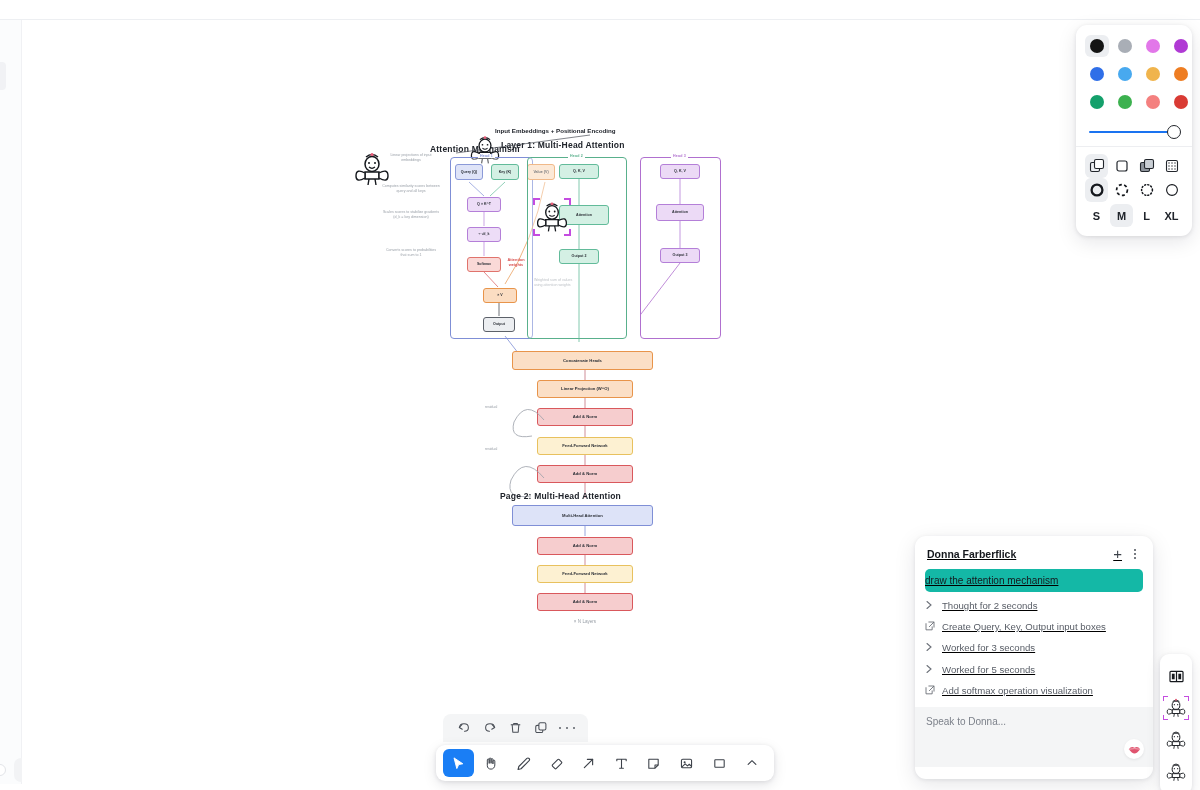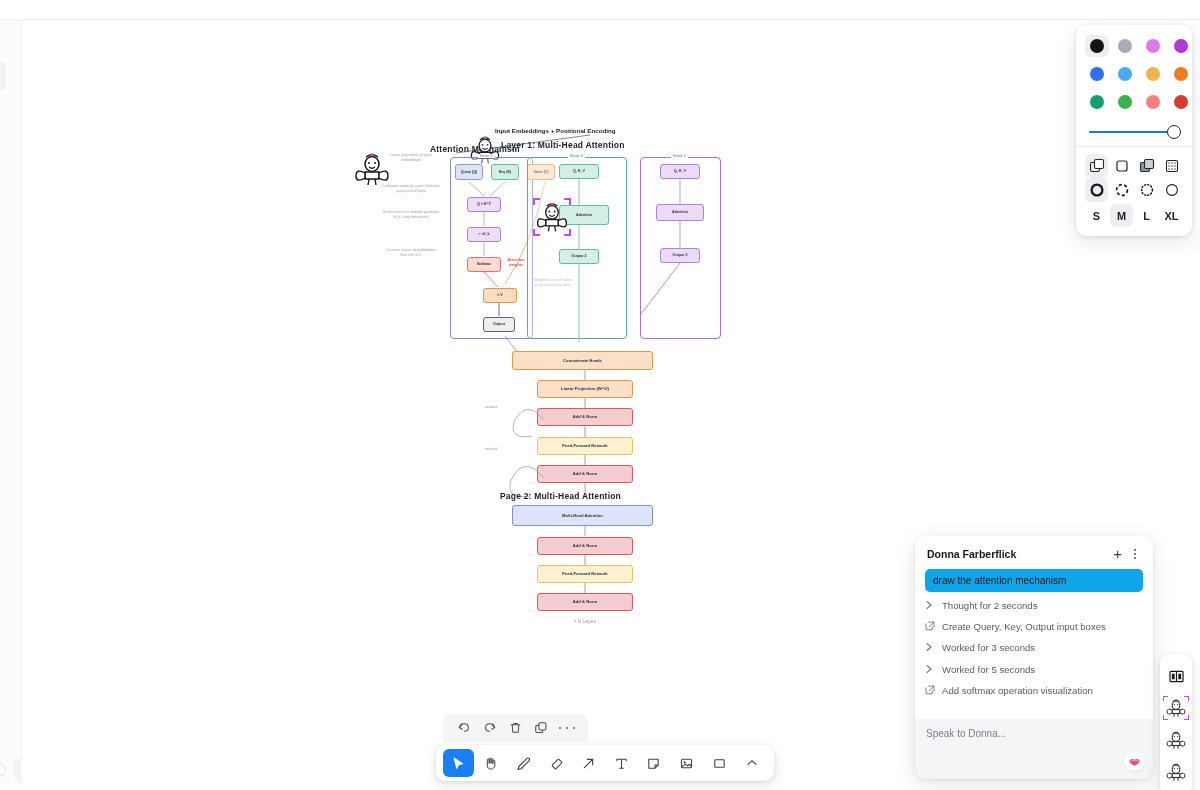--- a/index.html
+++ b/index.html
@@ -89,34 +89,34 @@
   .size-row { display:grid; grid-template-columns:repeat(4,1fr); gap:2px; margin-top:2px; }
   .sz-cell { display:flex; align-items:center; justify-content:center; height:23px; border-radius:6px;
              font-size:11px; font-weight:bold; color:#20242b; cursor:pointer; }
   .sz-cell.sel { background:#eceef1; }
 
   
   .chat {
     position:absolute; left:915px; top:536px; width:238px; height:243px;
     background:#fff; border-radius:11px;
     box-shadow:0 1px 4px rgba(16,22,40,.09), 0 6px 22px rgba(16,22,40,.10);
-    z-index:25; overflow:hidden;
+    z-index:25; overflow:hidden;text-decoration:underline;
   }
   .chat-head { display:flex; align-items:center; padding:11px 12px 7px; }
   .chat-title { font-size:10.5px; font-weight:bold; color:#14171c; flex:1; }
   .chat-plus { font-size:15px; color:#3c4149; line-height:10px; cursor:pointer; padding:0 7px; }
   .chat-kebab { width:12px; cursor:pointer; }
   .chat-kebab span { display:block; width:2px; height:2px; border-radius:50%; background:#4a4f57; margin:2px auto; }
-  .user-msg { margin:1px 10px 7px; background:#0ea5e9; border-radius:5px;
-              font-size:10px; color:#16191e; padding:6px 8px; }
+  .user-msg { margin:1px 10px 7px; background:#14b8a6; border-radius:5px;
+              font-size:10px; color:#16191e; padding:6px 0; }
   .steps { padding:0 10px; }
   .step { display:flex; gap:7px; align-items:flex-start; font-size:9.6px; color:#585d66;
           line-height:1.38; margin-bottom:7px; cursor:pointer; }
   .step .gl { width:10px; flex:0 0 10px; margin-top:1px; }
-  .chat-input { position:absolute; left:0; bottom:0; width:238px; height:60px;
+  .chat-input { position:absolute; left:0; bottom:12px; width:238px; height:60px;
                 background:#f4f5f6; padding:9px 11px; }
   .chat-ph { font-size:10px; color:#7c818a; }
   .lips-btn { position:absolute; right:9px; bottom:8px; width:20px; height:20px; border-radius:50%;
               background:#fff; display:flex; align-items:center; justify-content:center; cursor:pointer;
               box-shadow:0 1px 3px rgba(0,0,0,.08); }
 
   
   .avrail { position:absolute; right:8px; top:654px; width:32px;
             background:#fff; border-radius:9px; padding:6px 0;
             box-shadow:0 1px 4px rgba(16,22,40,.09), 0 5px 16px rgba(16,22,40,.09); z-index:26; }

